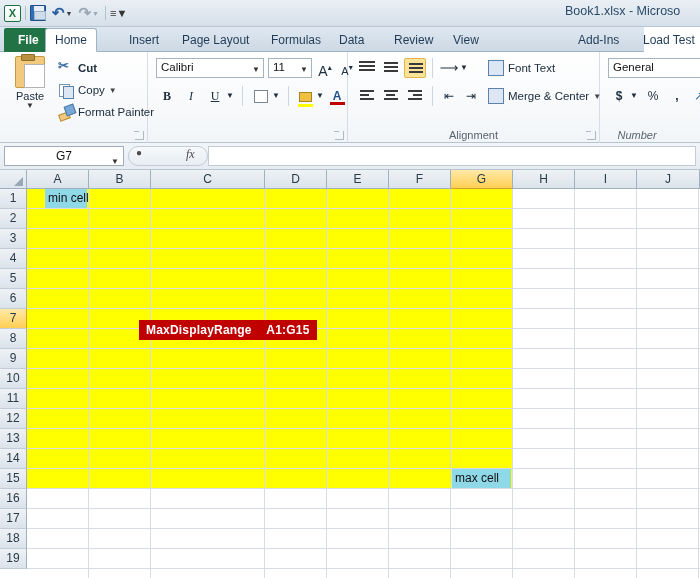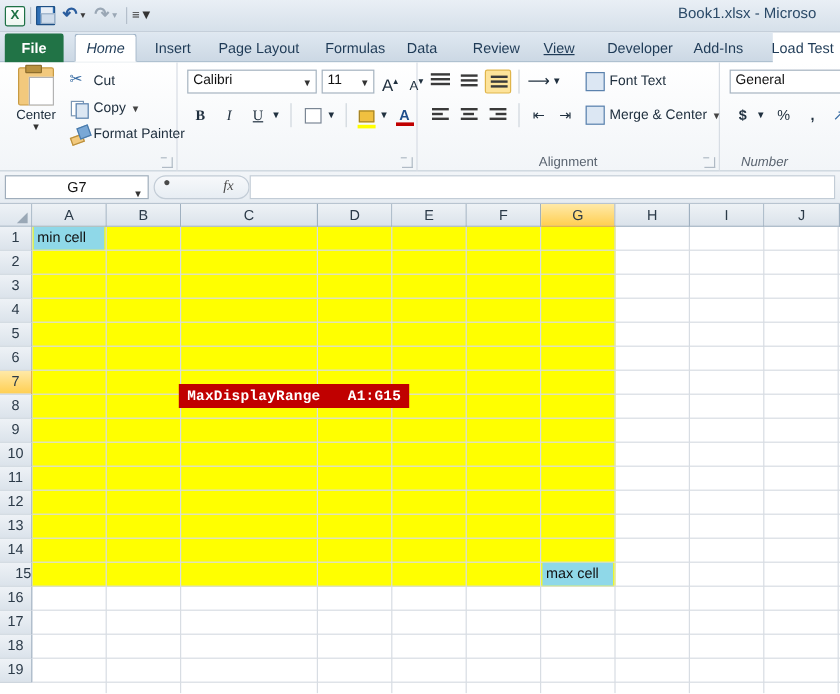--- a/index.html
+++ b/index.html
@@ -193,41 +193,40 @@
           <span class="tiny-caret" style="color:#9aa7b5;">▼</span>
         </span>
       <span class="sep" style="margin-left:6px;"></span>
       <span class="ic qat-more">≡▼</span>
     </div>
     <div class="doc-title-inner">Book1.xlsx - Microso</div>
   </div>
 
   <div class="tabstrip">
     <div class="tab file" style="left:4px;">File</div>
-    <div class="tab active" style="left:62px;font-style:italic;">Home</div>
+    <div class="tab active" style="left:45px;">Home</div>
     <div class="tab" style="left:120px;">Insert</div>
     <div class="tab" style="left:173px;text-align:right;">Page Layout</div>
     <div class="tab" style="left:262px;">Formulas</div>
     <div class="tab" style="left:330px;">Data</div>
     <div class="tab" style="left:385px;">Review</div>
-    <div class="tab" style="left:444px;text-decoration:underline;">View</div>
-    <div class="tab" style="left:497px;">Developer</div>
+    <div class="tab" style="left:444px;">View</div>
     <div class="tab" style="left:569px;">Add-Ins</div>
     <div class="tab" style="left:634px;">Load Test</div>
   </div>
 
   <div class="ribbon">
 
     <div class="grp" style="left:0; width:148px;">
       <div class="paste-btn">
         <div class="paste-ico"></div>
-        <div class="paste-lbl">Center</div>
+        <div class="paste-lbl">Paste</div>
         <div class="paste-caret">▼</div>
       </div>
-      <div class="cmd" style="left:58px; top:8px;">
+      <div class="cmd" style="left:58px; top:8px;font-weight:bold;">
         <span class="gi gi-cut"></span>
         <span>Cut</span>
       </div>
       <div class="cmd" style="left:58px; top:30px;">
         <span class="gi gi-copy"></span>
         <span>Copy</span>
         <span class="caret">▼</span>
       </div>
       <div class="cmd" style="left:58px; top:52px;">
         <span class="gi gi-brush"></span>
@@ -398,21 +397,21 @@
     <div class="rowhead" style="top:99px;">5</div>
     <div class="rowhead" style="top:119px;">6</div>
     <div class="rowhead sel" style="top:139px;">7</div>
     <div class="rowhead" style="top:159px;">8</div>
     <div class="rowhead" style="top:179px;">9</div>
     <div class="rowhead" style="top:199px;">10</div>
     <div class="rowhead" style="top:219px;">11</div>
     <div class="rowhead" style="top:239px;">12</div>
     <div class="rowhead" style="top:259px;">13</div>
     <div class="rowhead" style="top:279px;">14</div>
-    <div class="rowhead" style="top:299px;text-align:right;">15</div>
+    <div class="rowhead" style="top:299px;">15</div>
     <div class="rowhead" style="top:319px;">16</div>
     <div class="rowhead" style="top:339px;">17</div>
     <div class="rowhead" style="top:359px;">18</div>
     <div class="rowhead" style="top:379px;">19</div>
 
     <div class="gridarea">
 
       <div class="fillblock" style="left:0; top:0; width:486px; height:300px;"></div>
 
       <div class="vline" style="left:61px;"></div>
@@ -439,27 +438,27 @@
       <div class="hline" style="top:219px;"></div>
       <div class="hline" style="top:239px;"></div>
       <div class="hline" style="top:259px;"></div>
       <div class="hline" style="top:279px;"></div>
       <div class="hline" style="top:299px;"></div>
       <div class="hline" style="top:319px;"></div>
       <div class="hline" style="top:339px;"></div>
       <div class="hline" style="top:359px;"></div>
       <div class="hline" style="top:379px;"></div>
 
-      <div class="cellbox cyan" style="left:1px; top:0; width:59px; height:19px;">
+      <div class="cellbox cyan" style="left:18px; top:0; width:42px; height:19px;">
         <span>min cell</span>
       </div>
       <div class="cellbox cyan" style="left:425px; top:280px; width:59px; height:19px;">
         <span>max cell</span>
       </div>
 
-      <div class="redlabel" style="left:122px; top:131px;font-family:Liberation Mono, monospace;">
+      <div class="redlabel" style="left:112px; top:131px;">
         <span>MaxDisplayRange</span>
         <span style="display:inline-block;width:8px;"></span>
         <span>A1:G15</span>
       </div>
     </div>
   </div>
 </div>
 
 </body></html>

